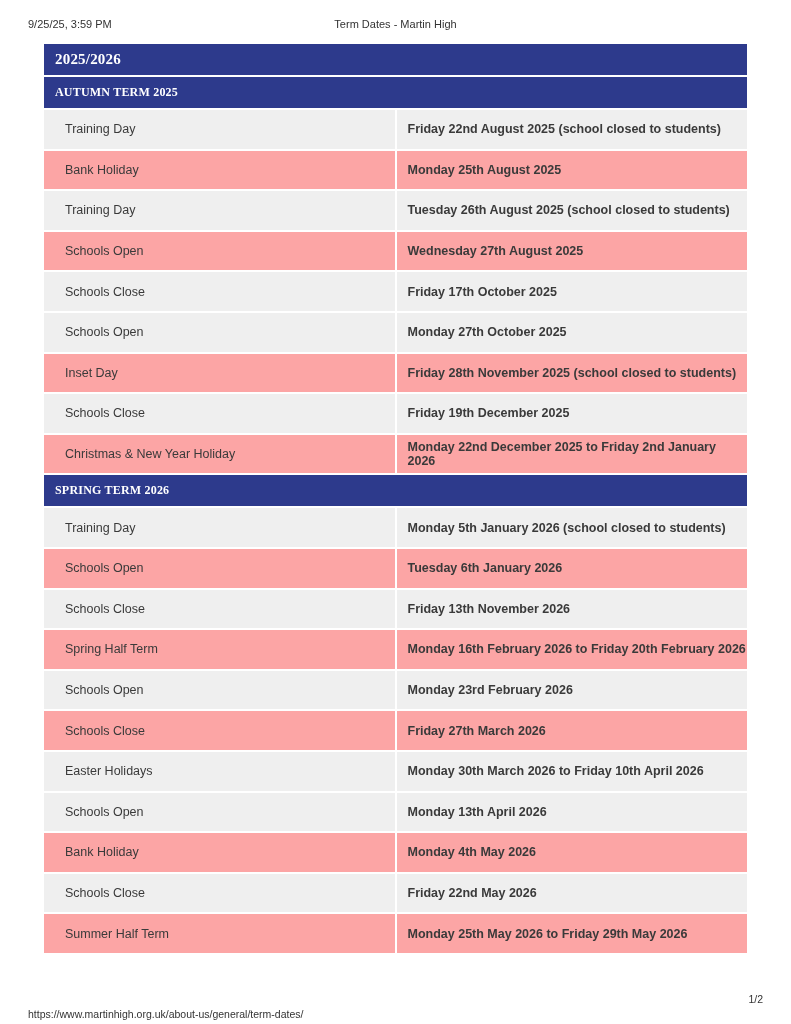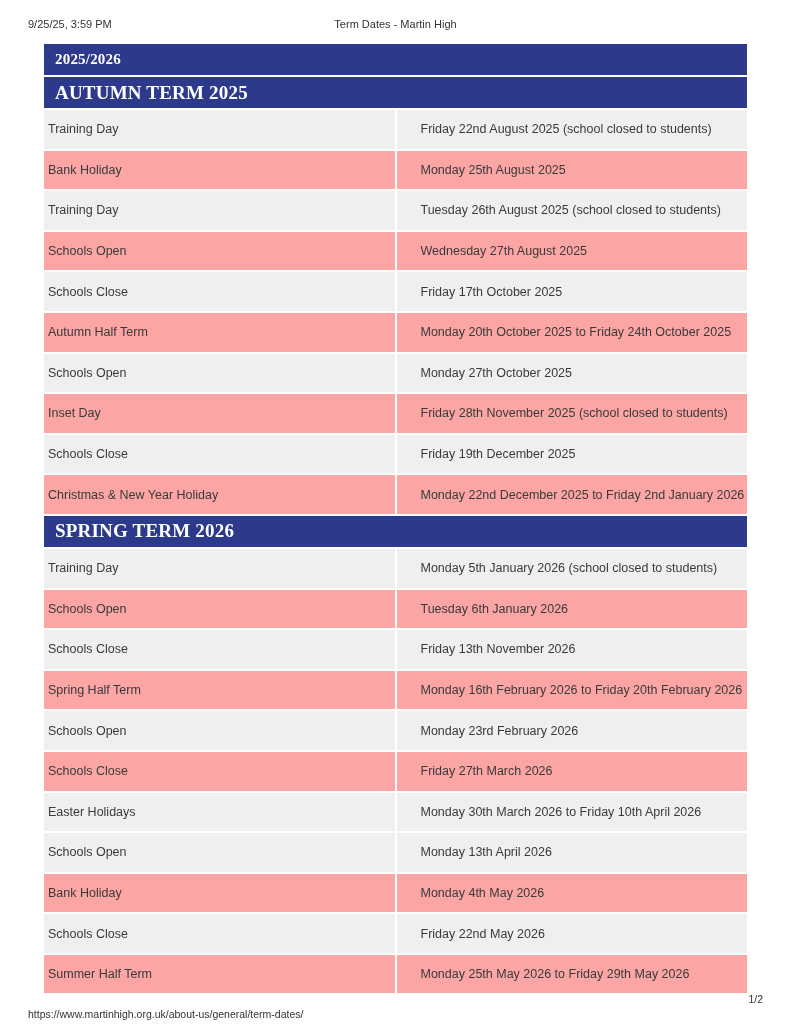--- a/index.html
+++ b/index.html
@@ -79,44 +79,45 @@
   }
   .term-table td {
     padding: 0;
     vertical-align: middle;
   }
   tr.band-row > td.band-cell {
     background: #2d3a8c;
     color: #ffffff;
     font-family: "Liberation Serif", serif;
     font-weight: bold;
-    font-size: 19px;
+    font-size: 12px;
     height: 31px;
     padding: 0 0 0 11px;
     letter-spacing: 0.2px;
     border-bottom: 2px solid #ffffff;
   }
   tr.band-row.year-band > td.band-cell {
     font-size: 15px;
     margin-top: 24px;
   }
   tr.data-row td {
     height: 38.6px;
     font-size: 12.5px;
     color: #3a3a3a;
     font-family: "Liberation Sans", sans-serif;
     border-bottom: 2px solid #ffffff;
   }
   tr.data-row td.c-label {
     width: 348px;
-    padding-left: 4px;
+    padding-left: 21px;
     border-right: 2px solid #ffffff;
   }
   tr.data-row td.c-value {
-    padding-left: 24px;
+    padding-left: 11px;
+    font-weight: bold;
   }
   tr.data-row.odd td { background: #efefef; }
   tr.data-row.even td { background: #fca5a5; }
 </style>
 </head>
 <body>
 
 <div class="page">
 
   <div class="print-header">
@@ -145,24 +146,20 @@
           <td class="c-value">Tuesday 26th August 2025 (school closed to students)</td>
         </tr>
         <tr class="data-row even">
           <td class="c-label">Schools Open</td>
           <td class="c-value">Wednesday 27th August 2025</td>
         </tr>
         <tr class="data-row odd">
           <td class="c-label">Schools Close</td>
           <td class="c-value">Friday 17th October 2025</td>
         </tr>
-        <tr class="data-row even">
-          <td class="c-label">Autumn Half Term</td>
-          <td class="c-value">Monday 20th October 2025 to Friday 24th October 2025</td>
-        </tr>
         <tr class="data-row odd">
           <td class="c-label">Schools Open</td>
           <td class="c-value">Monday 27th October 2025</td>
         </tr>
         <tr class="data-row even">
           <td class="c-label">Inset Day</td>
           <td class="c-value">Friday 28th November 2025 (school closed to students)</td>
         </tr>
         <tr class="data-row odd">
           <td class="c-label">Schools Close</td>

